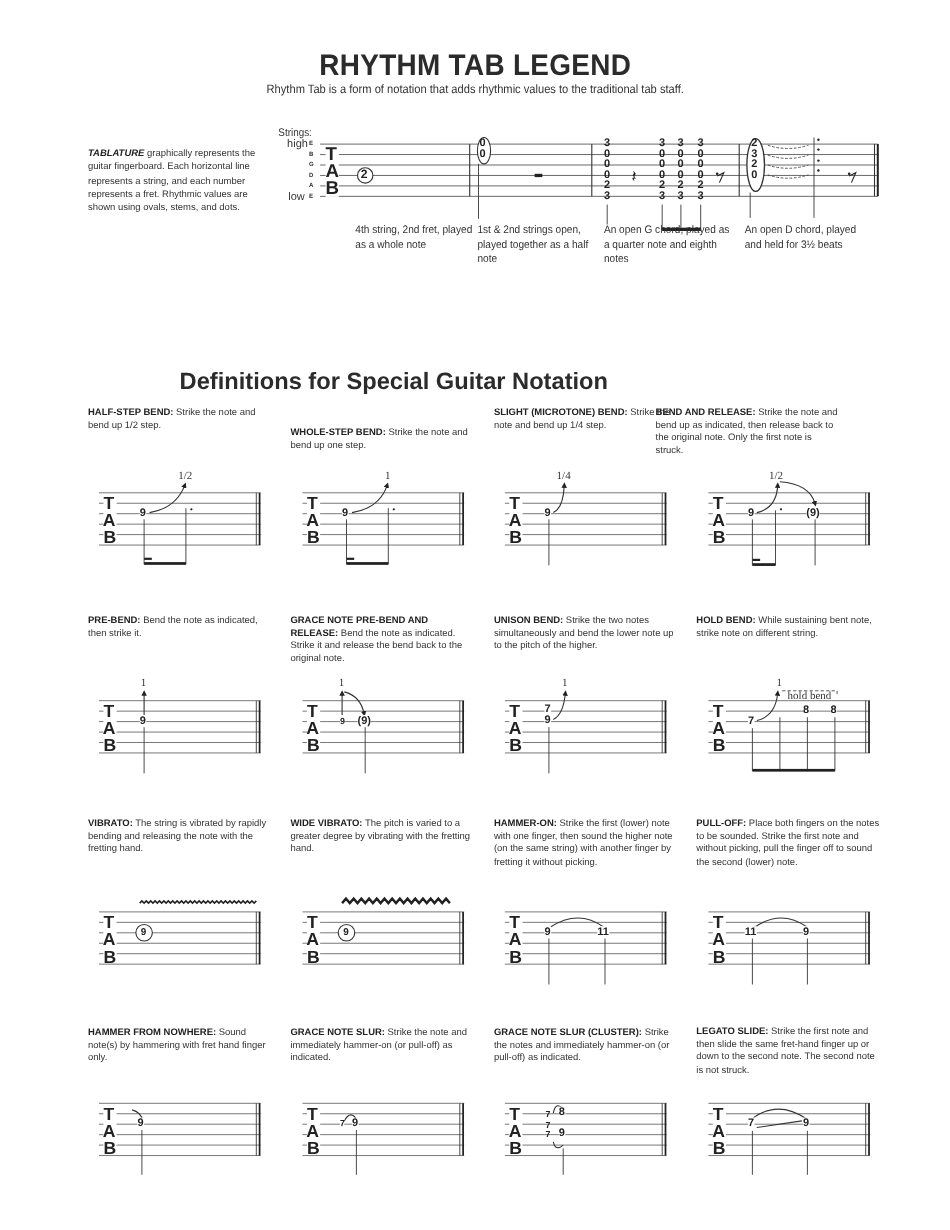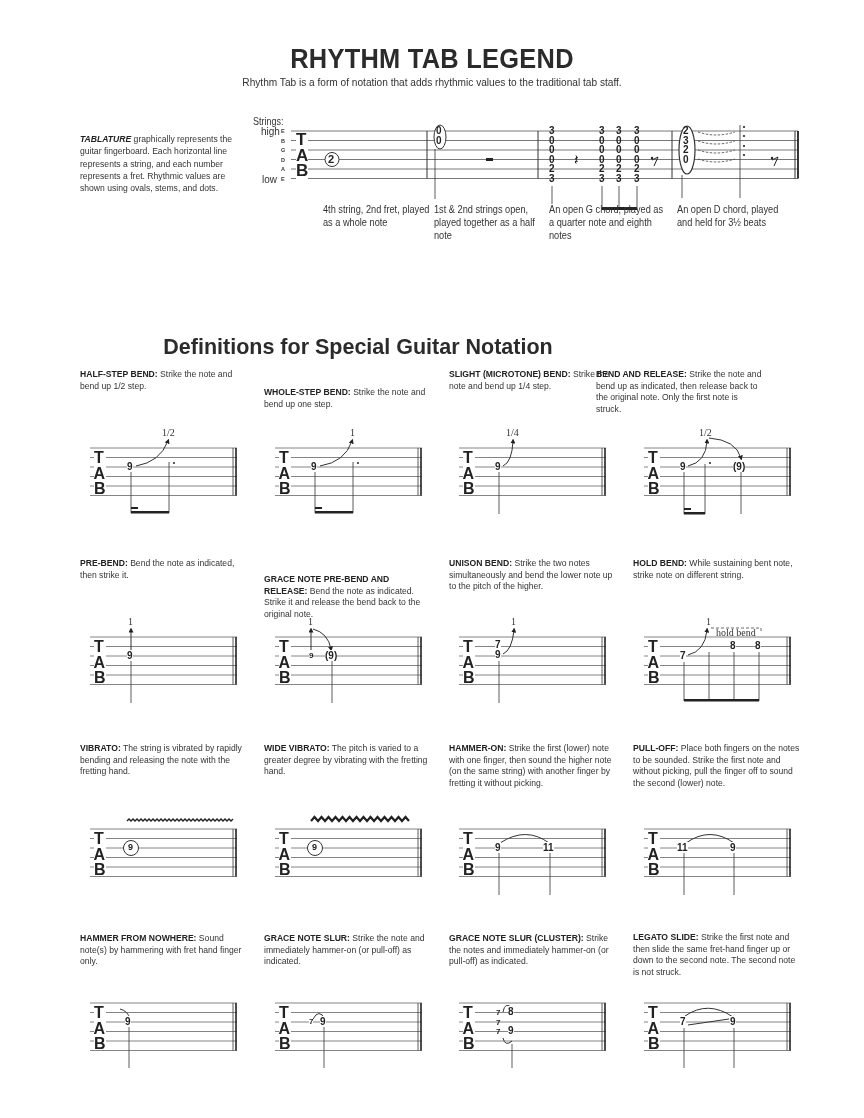--- a/index.html
+++ b/index.html
@@ -151,21 +151,21 @@
 <div class="abs cap" style="left:677px;top:203px;width:128px;">An open D chord, played and held for 3½ beats</div>
 
 <div class="abs h2">Definitions for Special Guitar Notation</div>
 
 <div class="abs def" style="left:80px;top:369px;"><span class="term">HALF-STEP BEND:</span><span> Strike the note and bend up 1/2 step.</span></div>
 <div class="abs def" style="left:264px;top:387px;"><span class="term">WHOLE-STEP BEND:</span><span> Strike the note and bend up one step.</span></div>
 <div class="abs def" style="left:449px;top:369px;"><span class="term">SLIGHT (MICROTONE) BEND:</span><span> Strike the note and bend up 1/4 step.</span></div>
 <div class="abs def" style="left:596px;top:369px;"><span class="term">BEND AND RELEASE:</span><span> Strike the note and bend up as indicated, then release back to the original note. Only the first note is struck.</span></div>
 
 <div class="abs def" style="left:80px;top:558px;"><span class="term">PRE-BEND:</span><span> Bend the note as indicated, then strike it.</span></div>
-<div class="abs def" style="left:264px;top:558px;margin-top:16px;"><span class="term">GRACE NOTE PRE-BEND AND RELEASE:</span><span> Bend the note as indicated. Strike it and release the bend back to the original note.</span></div>
+<div class="abs def" style="left:264px;top:558px;"><span class="term">GRACE NOTE PRE-BEND AND RELEASE:</span><span> Bend the note as indicated. Strike it and release the bend back to the original note.</span></div>
 <div class="abs def" style="left:449px;top:558px;"><span class="term">UNISON BEND:</span><span> Strike the two notes simultaneously and bend the lower note up to the pitch of the higher.</span></div>
 <div class="abs def" style="left:633px;top:558px;"><span class="term">HOLD BEND:</span><span> While sustaining bent note, strike note on different string.</span></div>
 
 <div class="abs def" style="left:80px;top:743px;"><span class="term">VIBRATO:</span><span> The string is vibrated by rapidly bending and releasing the note with the fretting hand.</span></div>
 <div class="abs def" style="left:264px;top:743px;"><span class="term">WIDE VIBRATO:</span><span> The pitch is varied to a greater degree by vibrating with the fretting hand.</span></div>
 <div class="abs def" style="left:449px;top:743px;"><span class="term">HAMMER-ON:</span><span> Strike the first (lower) note with one finger, then sound the higher note (on the same string) with another finger by fretting it without picking.</span></div>
 <div class="abs def" style="left:633px;top:743px;"><span class="term">PULL-OFF:</span><span> Place both fingers on the notes to be sounded. Strike the first note and without picking, pull the finger off to sound the second (lower) note.</span></div>
 
 <div class="abs def" style="left:80px;top:933px;"><span class="term">HAMMER FROM NOWHERE:</span><span> Sound note(s) by hammering with fret hand finger only.</span></div>
 <div class="abs def" style="left:264px;top:933px;"><span class="term">GRACE NOTE SLUR:</span><span> Strike the note and immediately hammer-on (or pull-off) as indicated.</span></div>

